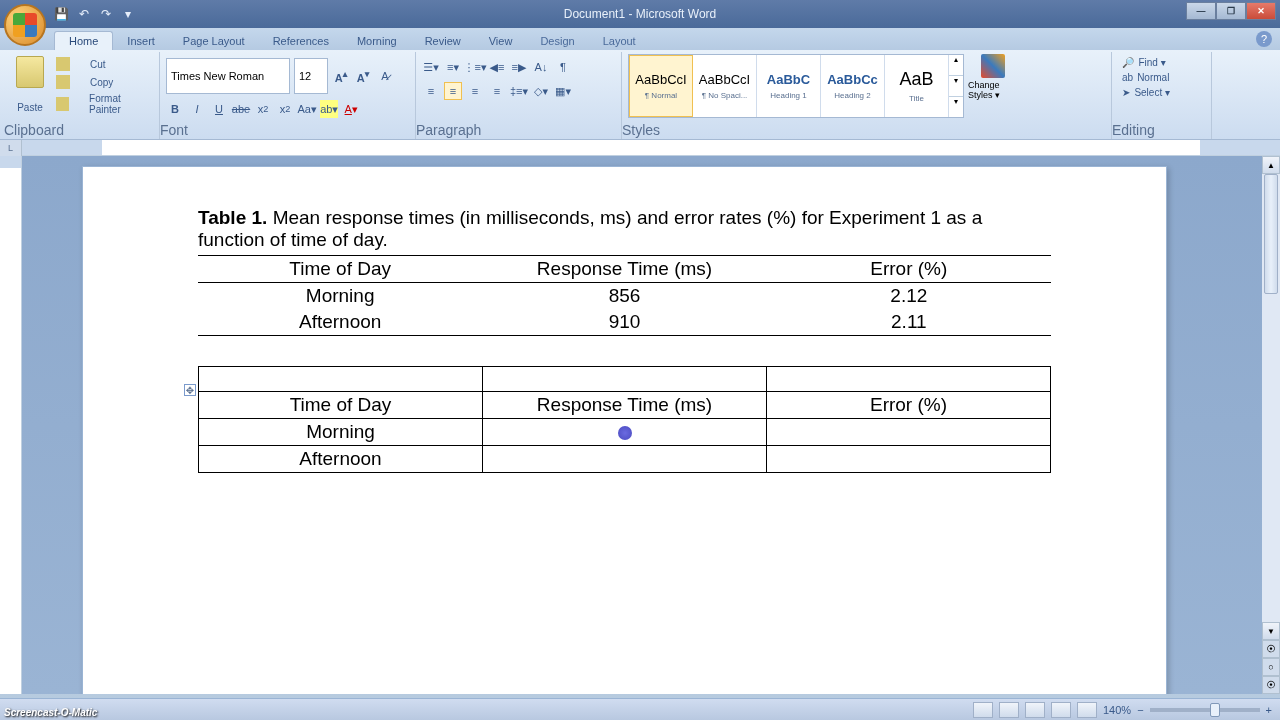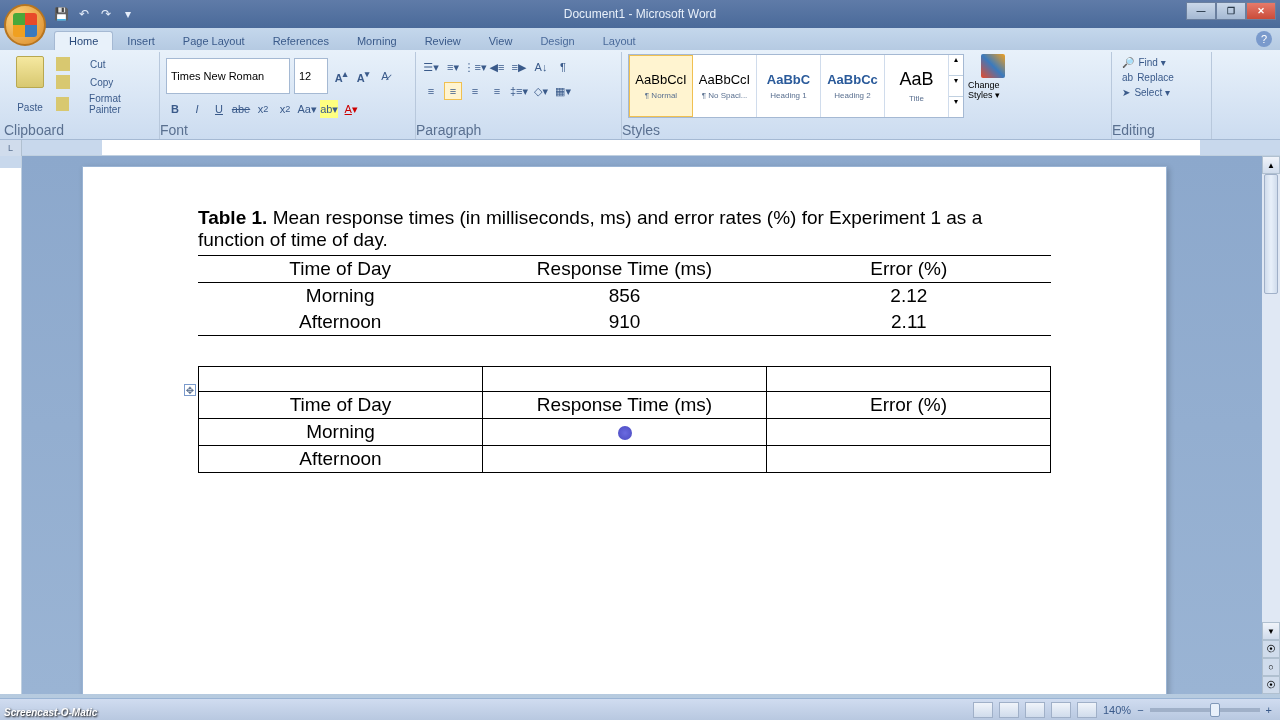--- a/index.html
+++ b/index.html
@@ -254,21 +254,21 @@
   </div>
 
   <div class="ribbon-group" style="width:100px">
     <div class="editing-col">
       <div class="edit-item">
           <span>🔎</span>
           <span>Find ▾</span>
         </div>
       <div class="edit-item">
           <span>ab</span>
-          <span>Replace</span>
+          <span>Normal</span>
         </div>
       <div class="edit-item">
           <span>➤</span>
           <span>Select ▾</span>
         </div>
     </div>
     <div class="ribbon-group-label">Editing</div>
   </div>
 </div>
 

